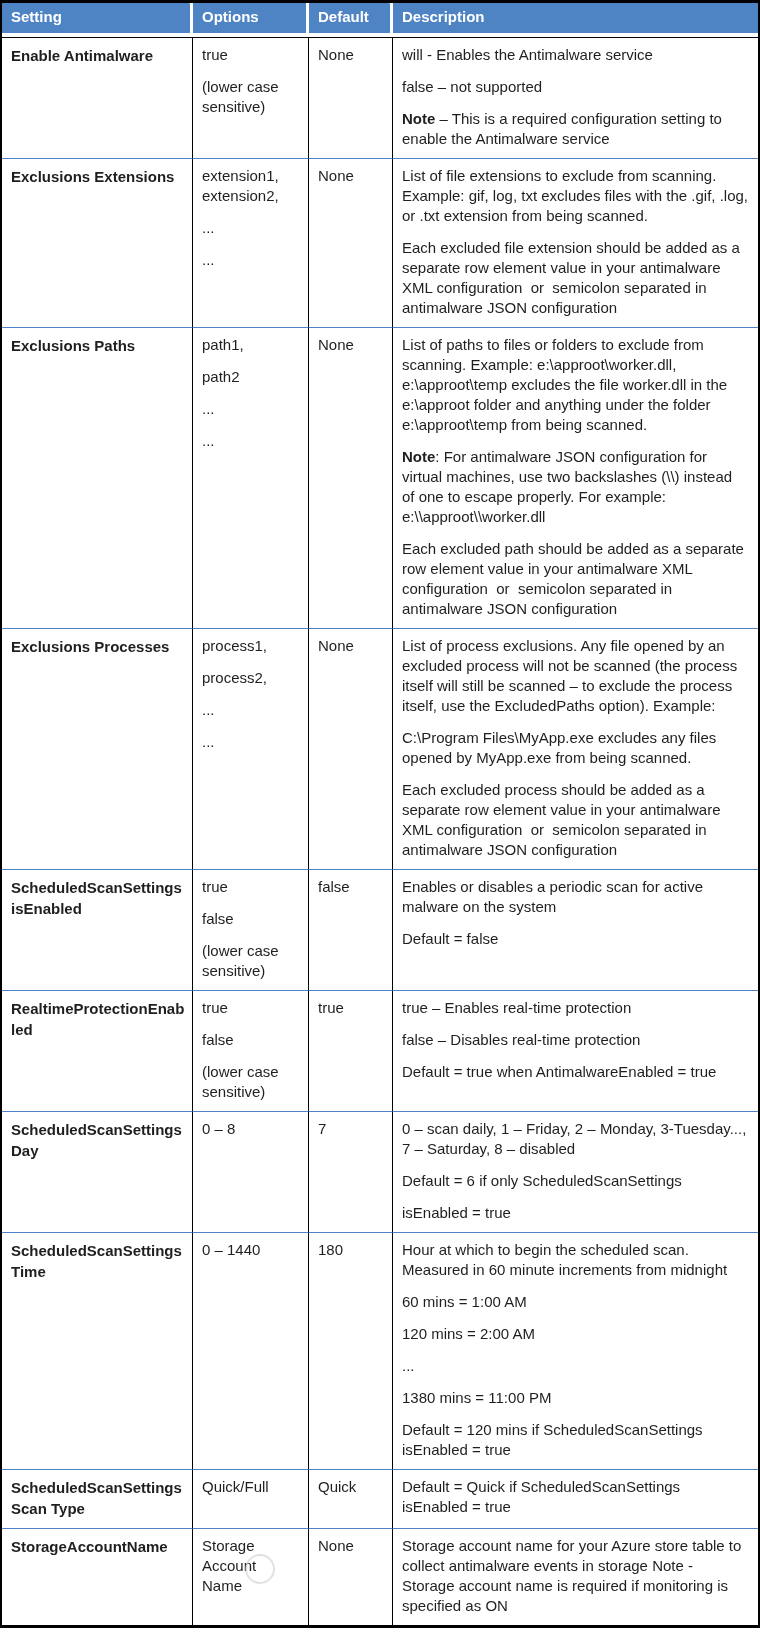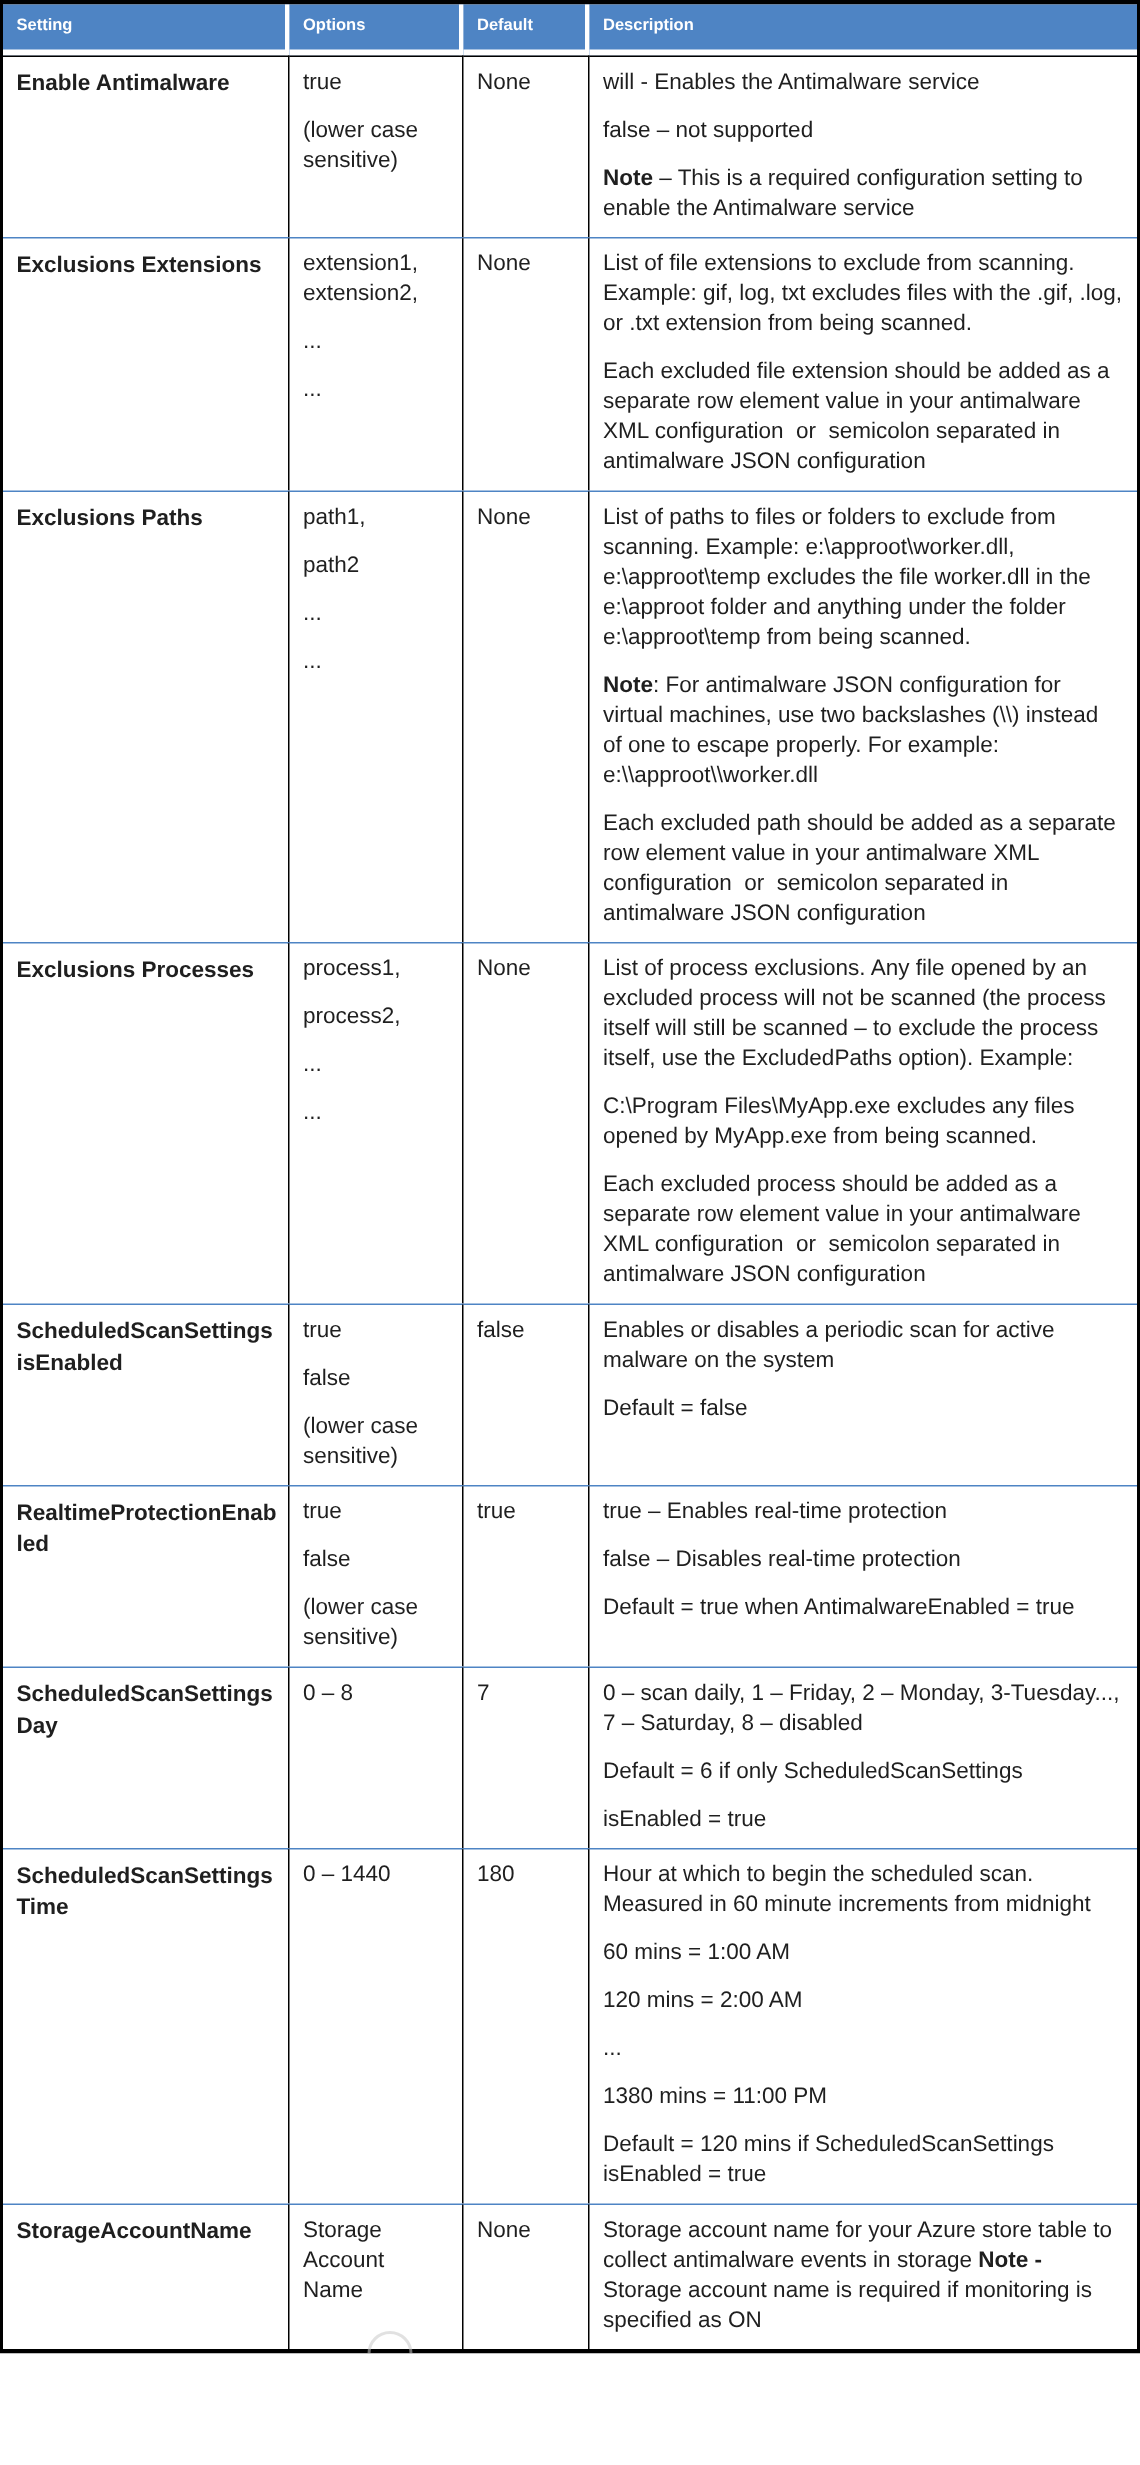--- a/index.html
+++ b/index.html
@@ -19,21 +19,21 @@
   }
   col.c-setting{width:191px;}
   col.c-options{width:116px;}
   col.c-default{width:84px;}
 
   th{
     background:#4e84c4;
     color:#ffffff;
     text-align:left;
     font-weight:bold;
-    font-size:11px;
+    font-size:15px;
     line-height:20px;
     padding:4px 6px 6px 9px;
     border-right:3px solid #ffffff;
     border-bottom:4px solid #ffffff;
   }
   th:last-child{border-right:none;}
 
   td{
     vertical-align:top;
     padding:7px 10px 9px 9px;
@@ -229,28 +229,42 @@
             <p><span>Hour at which to begin the scheduled scan. Measured in 60 minute increments from midnight</span></p>
             <p><span>60 mins = 1:00 AM</span></p>
             <p><span>120 mins = 2:00 AM</span></p>
             <p><span>...</span></p>
             <p><span>1380 mins = 11:00 PM</span></p>
             <p><span>Default = 120 mins if ScheduledScanSettings isEnabled = true</span></p>
           </td>
         </tr>
         <tr>
           <td class="col-setting">
+            <p>ScheduledScanSettings Scan Type</p>
+          </td>
+          <td class="col-options">
+            <p>Quick/Full</p>
+          </td>
+          <td class="col-default">
+            <p>Quick</p>
+          </td>
+          <td class="col-desc">
+            <p><span>Default = Quick if ScheduledScanSettings isEnabled = true</span></p>
+          </td>
+        </tr>
+        <tr>
+          <td class="col-setting">
             <p>StorageAccountName</p>
           </td>
           <td class="col-options">
             <p>Storage Account Name</p>
           </td>
           <td class="col-default">
             <p>None</p>
           </td>
           <td class="col-desc">
-            <p><span>Storage account name for your Azure store table to collect antimalware events in storage </span><span style="font-weight: bold; text-align: right;">Note -</span><span> Storage account name is required if monitoring is specified as ON</span></p>
+            <p><span>Storage account name for your Azure store table to collect antimalware events in storage </span><span style="font-weight: normal; text-align: right;">Note -</span><span> Storage account name is required if monitoring is specified as ON</span></p>
           </td>
         </tr>
       </tbody>
   </table>
   <div class="cursor-ring"></div>
 </div>
 
 </body></html>

